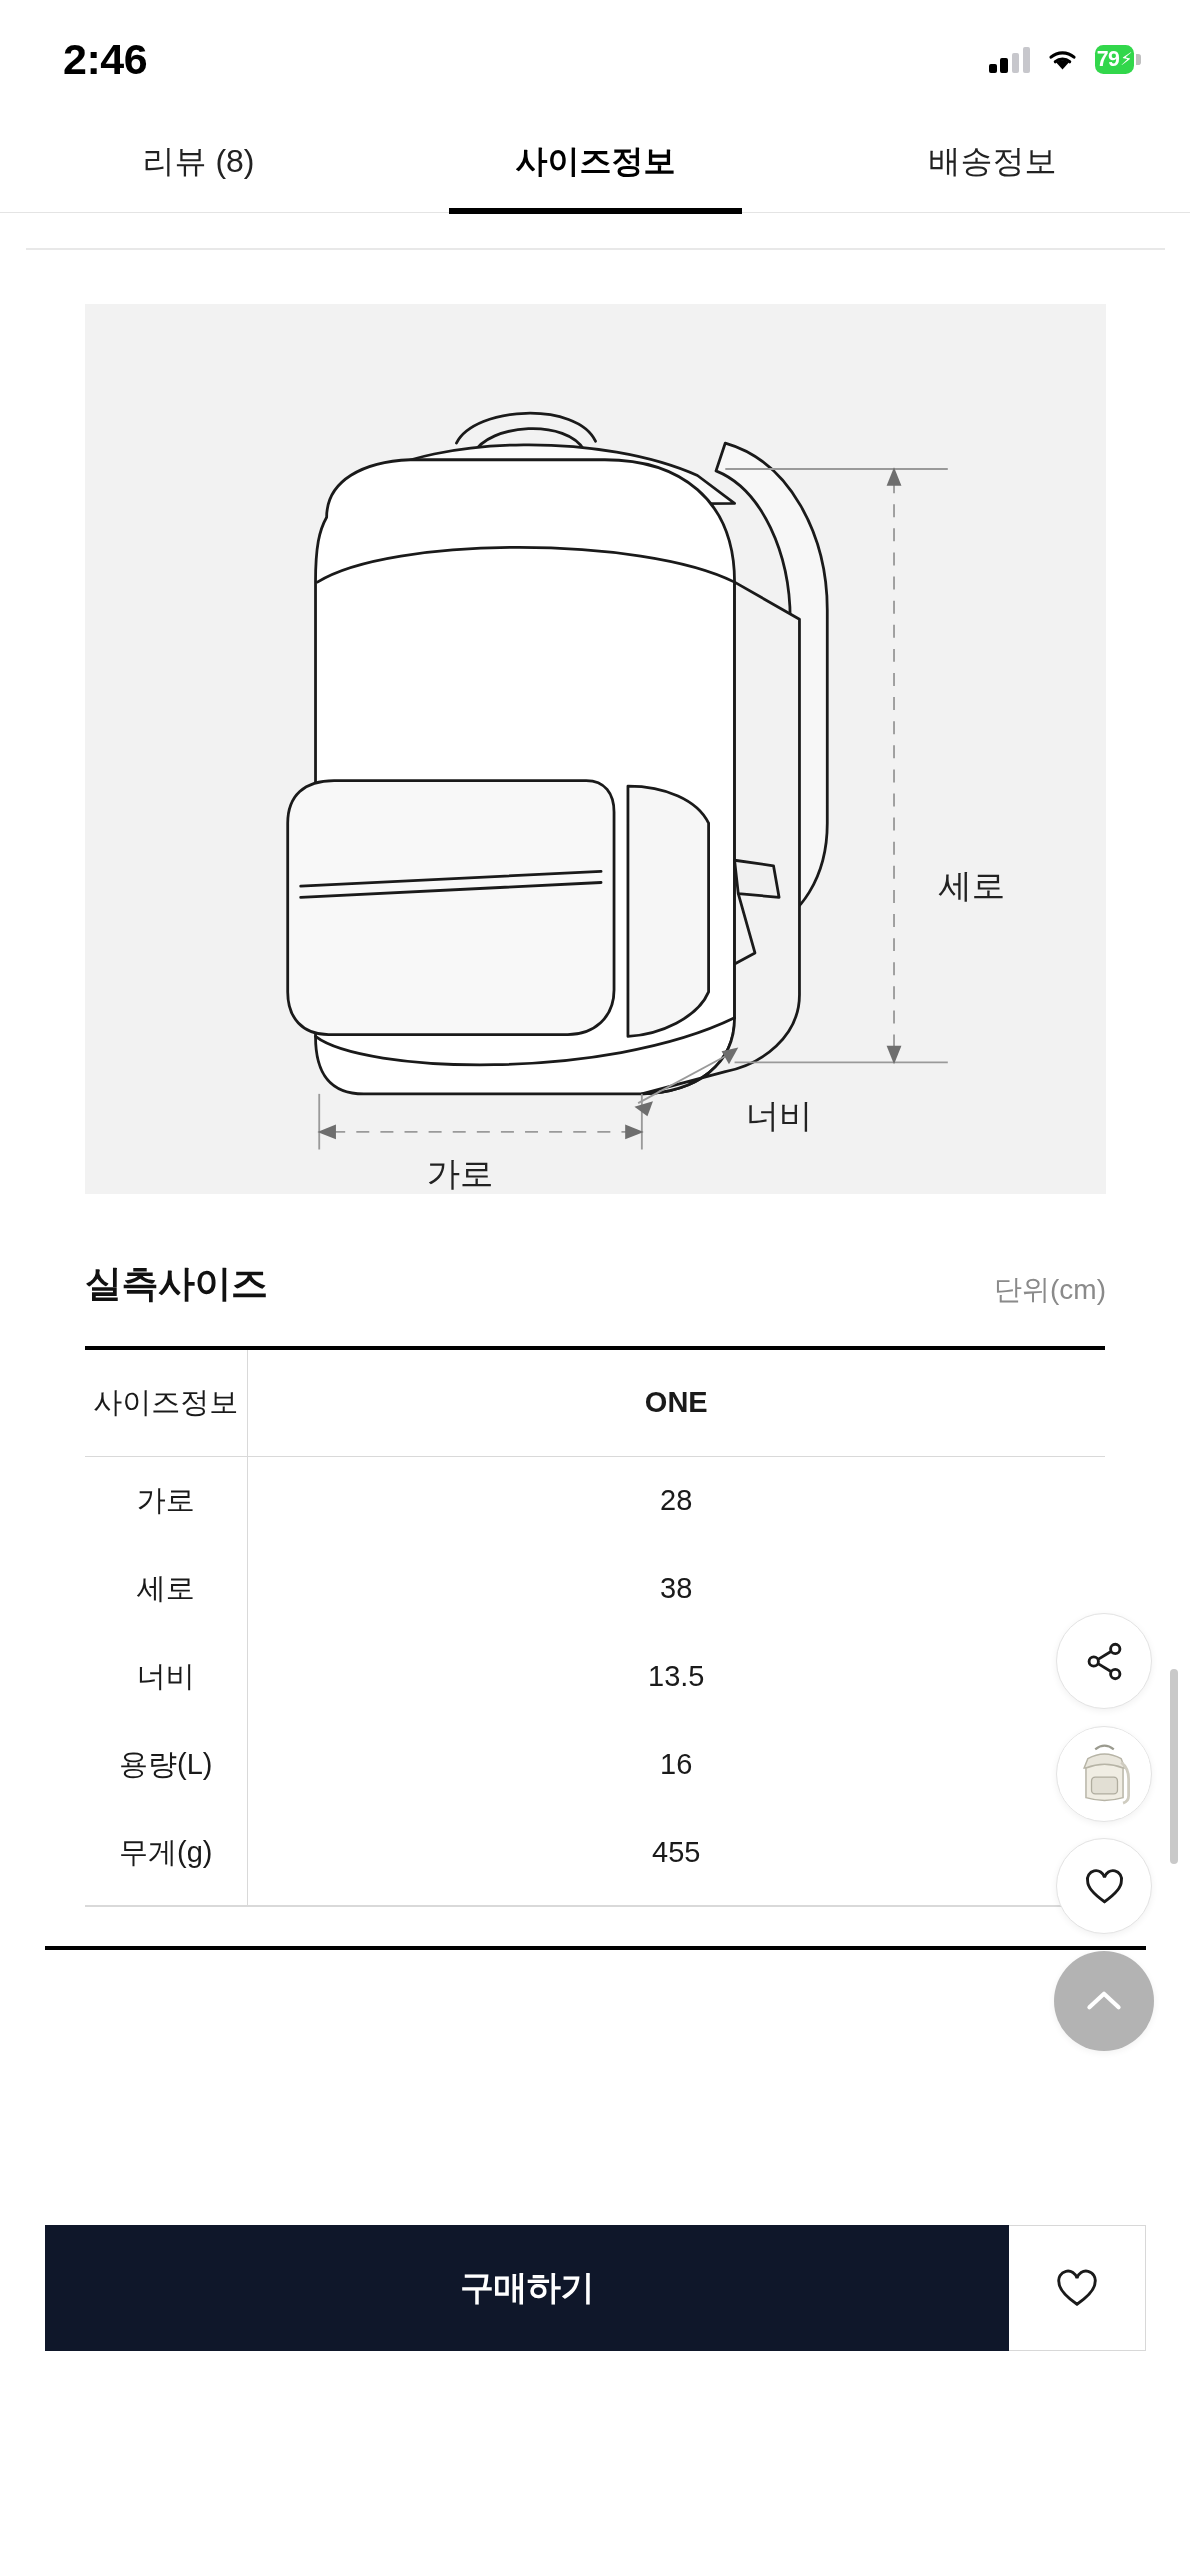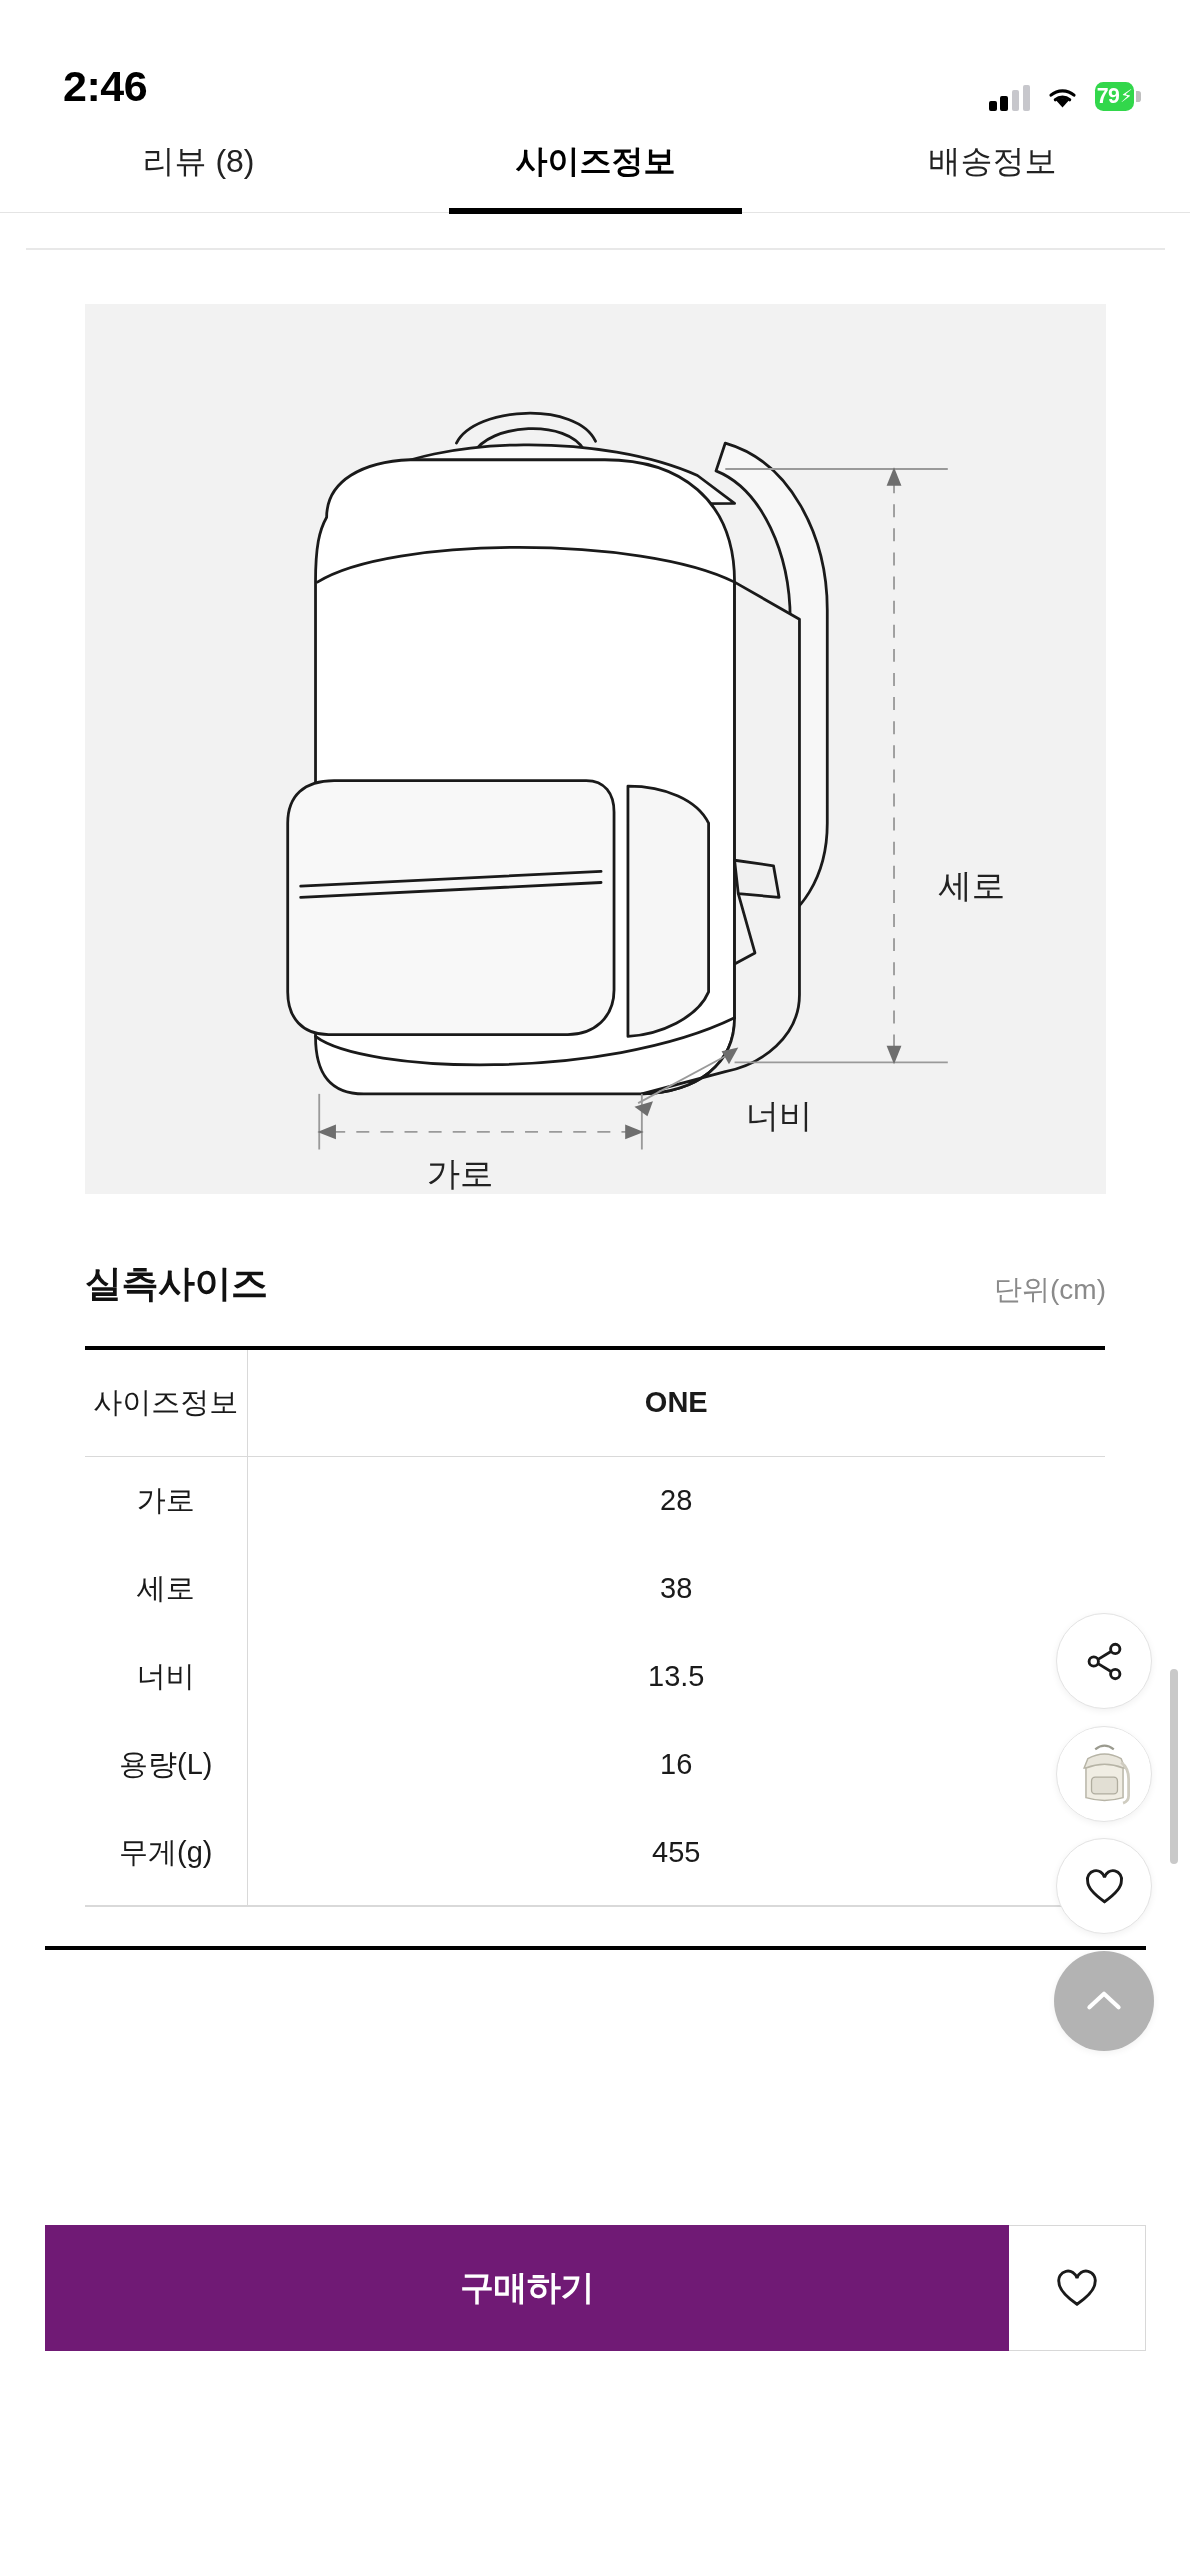--- a/index.html
+++ b/index.html
@@ -9,21 +9,21 @@
     background: #ffffff;
     font-family: "Liberation Sans", "DejaVu Sans", sans-serif;
     overflow: hidden;
   }
   body { position: relative; }
 
   
   .statusbar {
     height: 111px;
     display: flex;
-    align-items: flex-end;
+    align-items: center;
     justify-content: space-between;
     padding: 0 57px 0 63px;
     position: relative;
     gap: 8px;
   }
   .status-time {
     font-size: 43px;
     font-weight: 600;
     letter-spacing: -0.5px;
     color: #000;
@@ -203,21 +203,21 @@
     height: 399px;
     background: #fff;
   }
   .buy-row {
     display: flex;
     margin: 48px 45px 0 45px;
     height: 126px;
   }
   .buy-btn {
     flex: 1;
-    background: #701a75;
+    background: #0f172a;
     color: #fff;
     font-size: 34px;
     font-weight: 700;
     display: flex;
     align-items: center;
     justify-content: center;
     letter-spacing: -0.5px;
   }
   .wish-btn {
     width: 137px;

